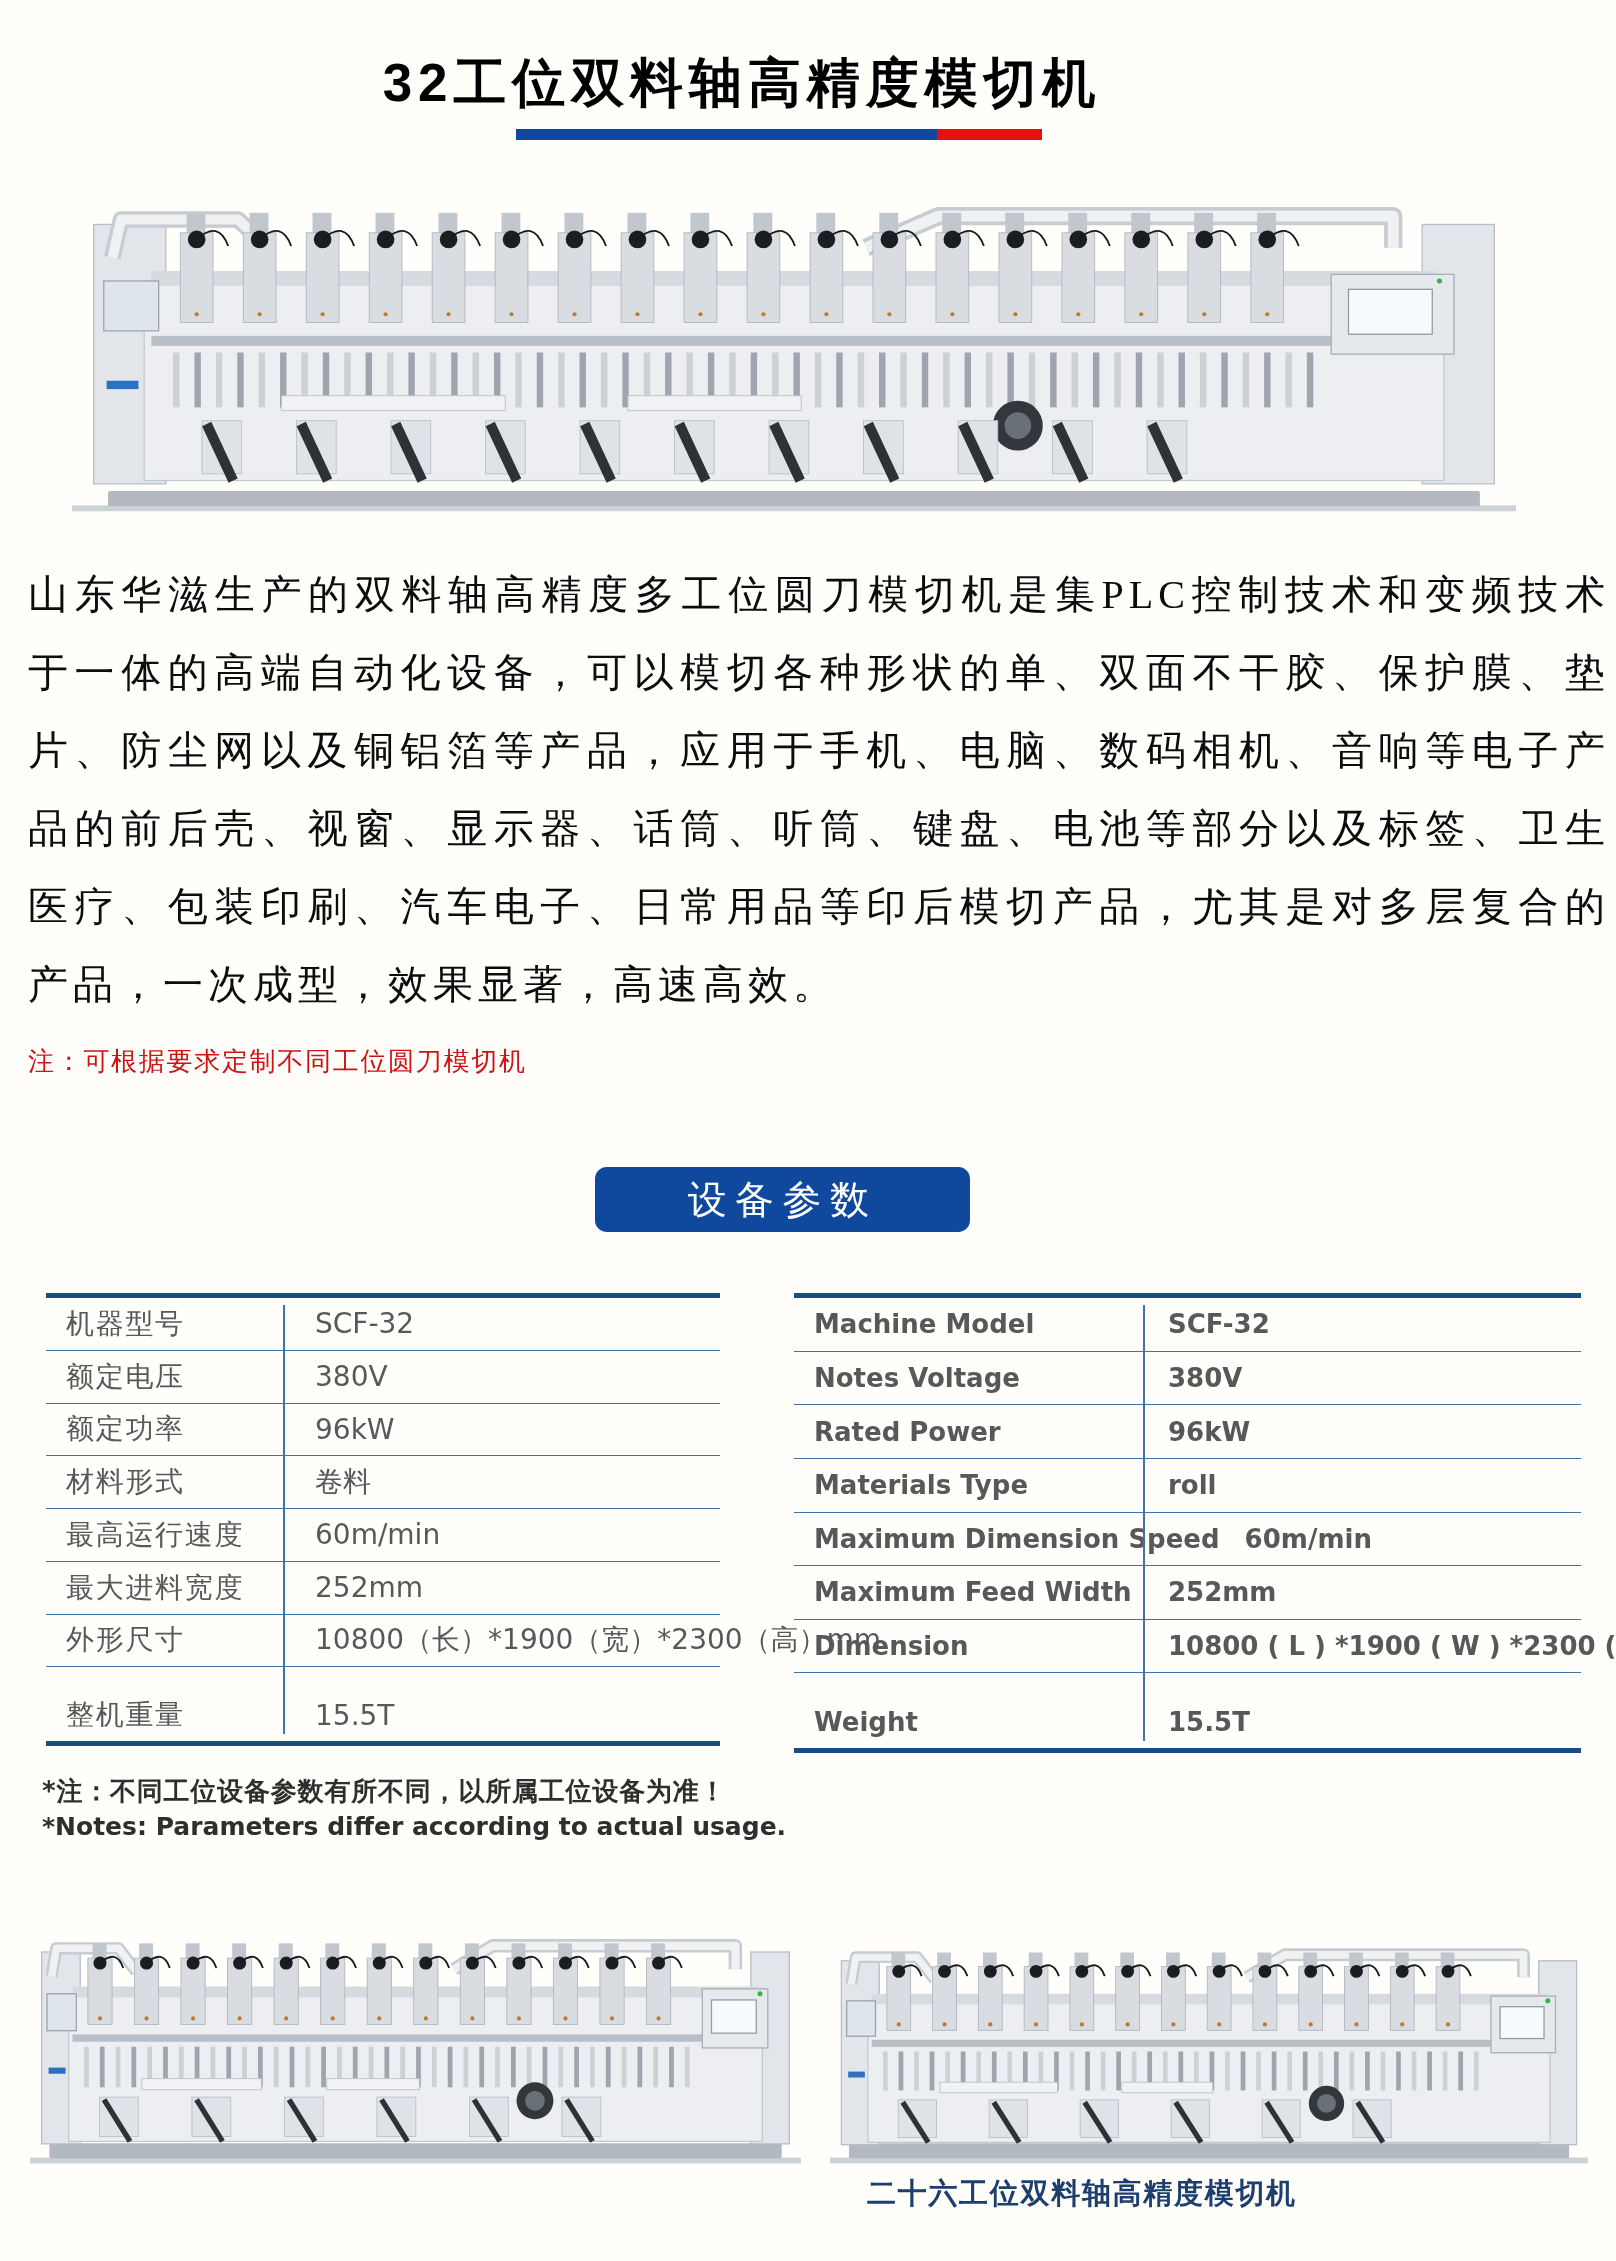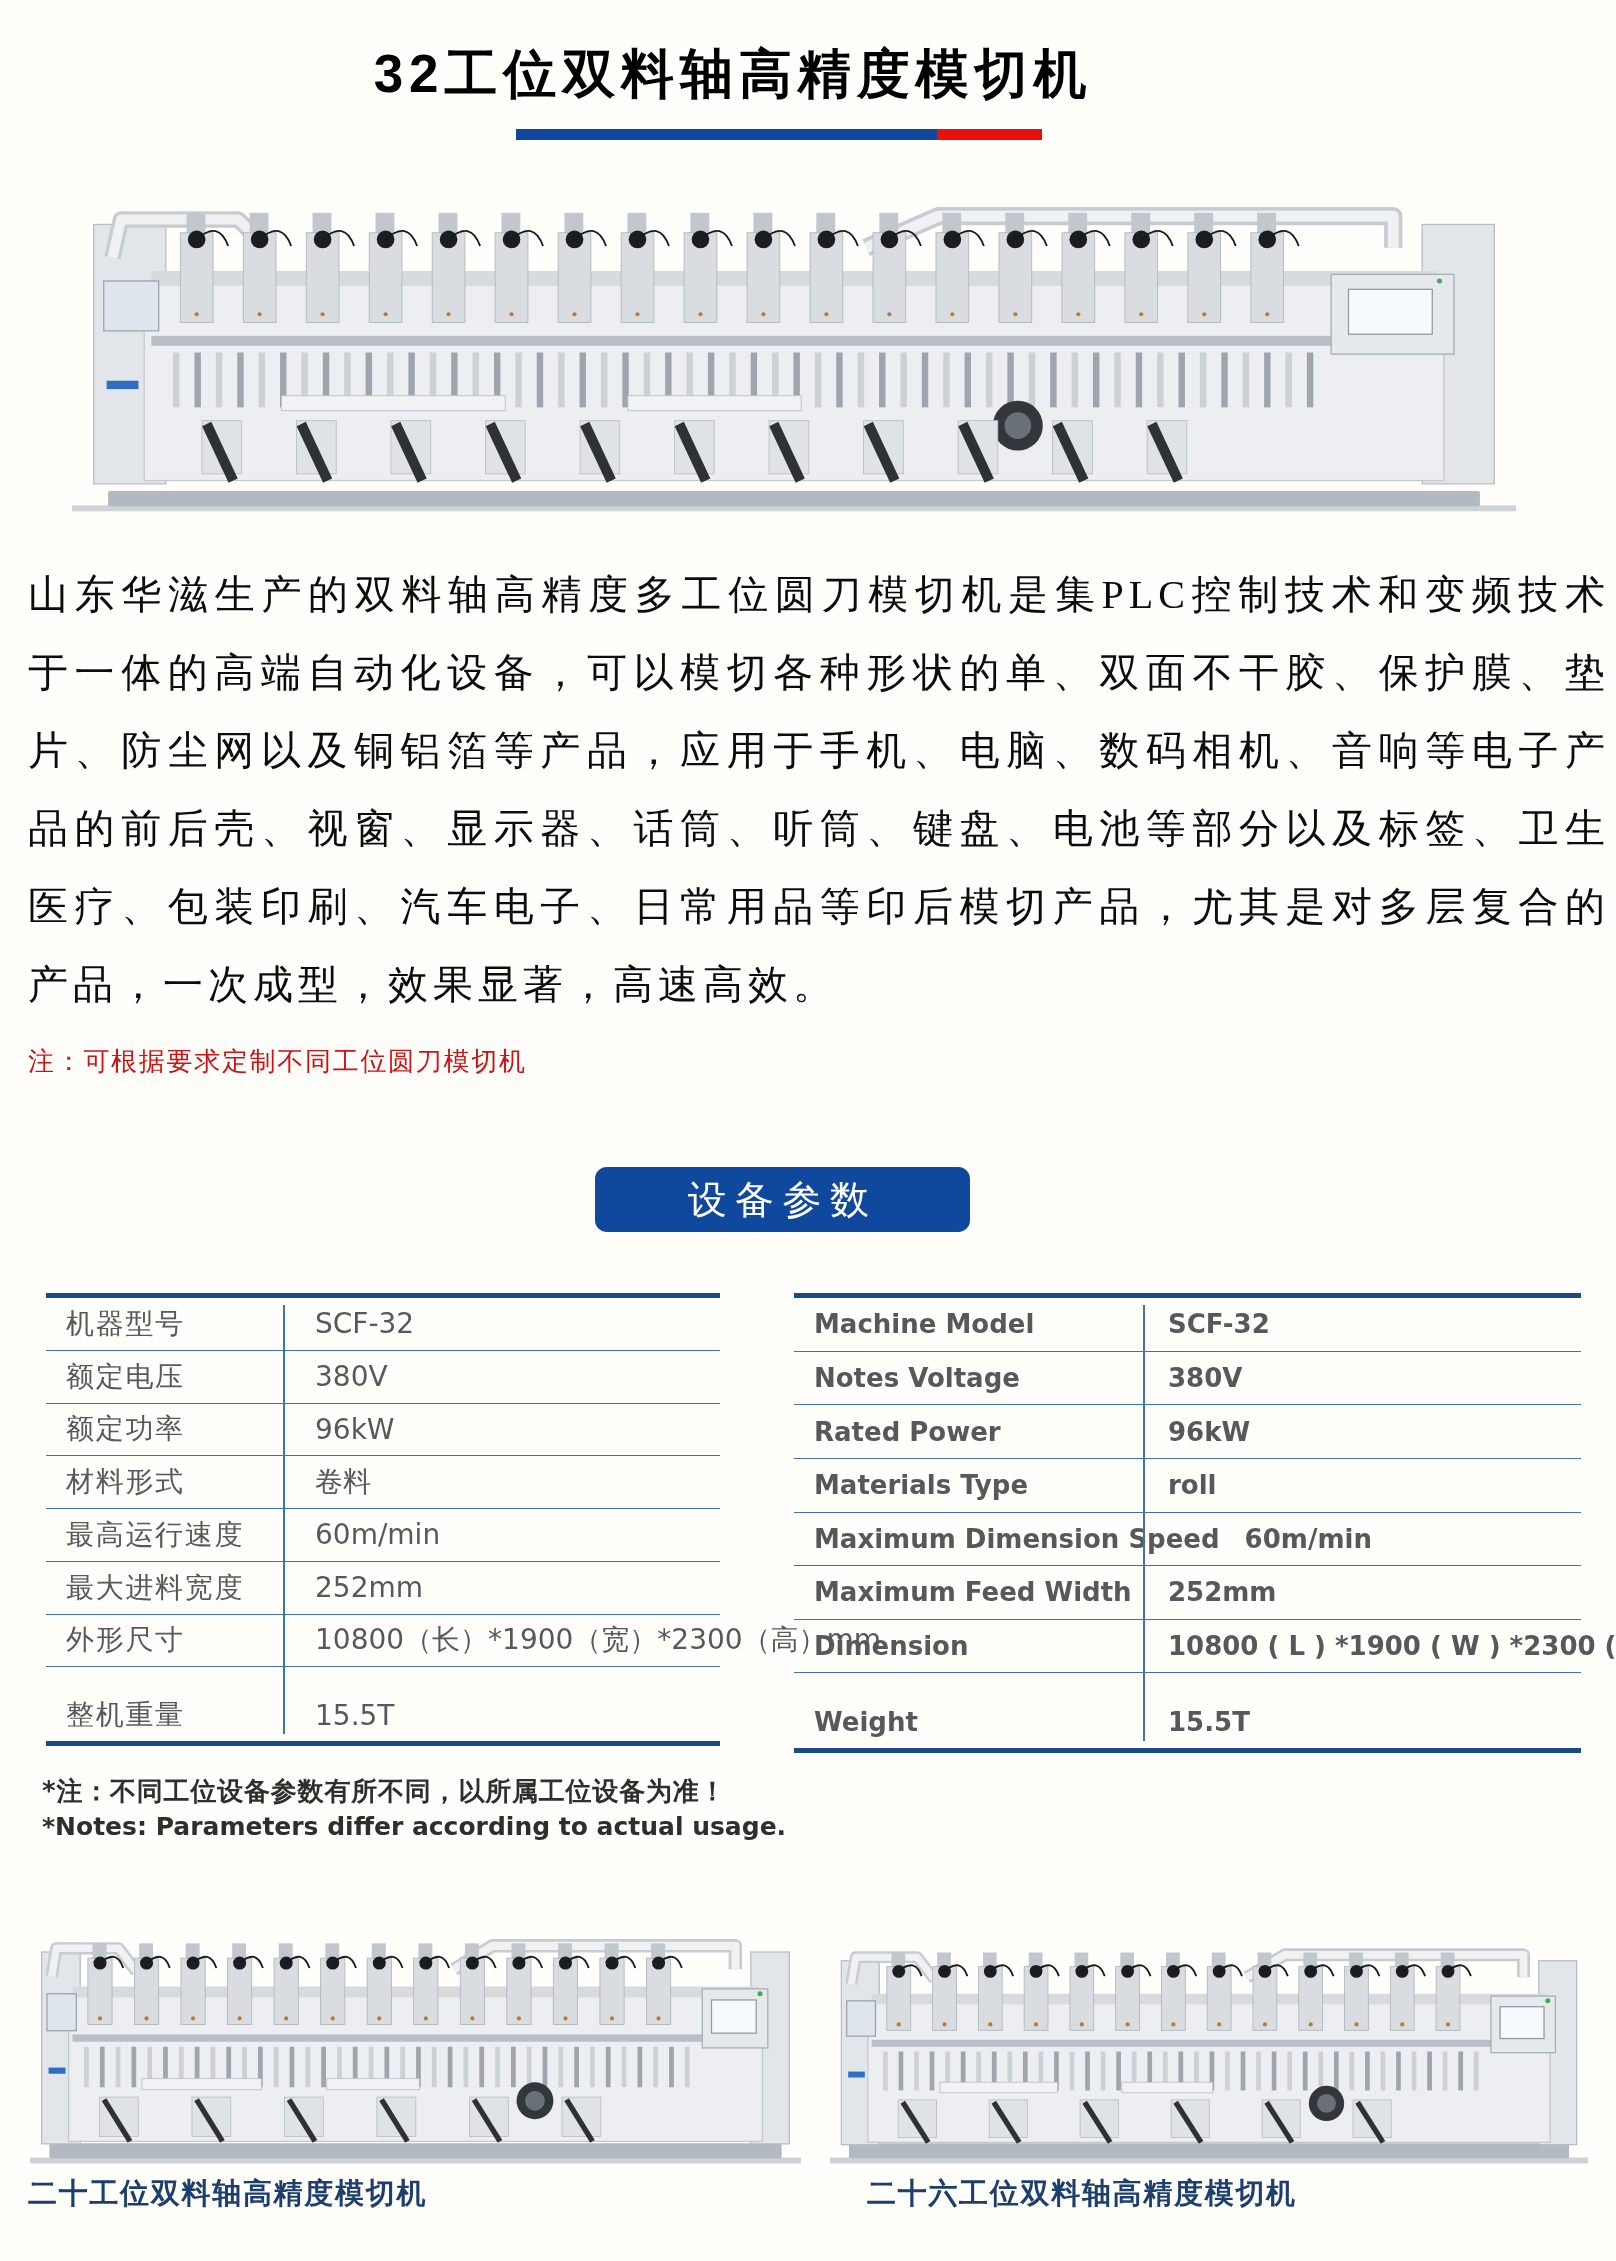--- a/index.html
+++ b/index.html
@@ -1,20 +1,20 @@
 <!DOCTYPE html>
 <html style="--accent_blue: #10489e; --bar_red: #e8100c; --table_border: #1b4b84; --table_line: #3f74ab; --text_gray: #58585b; --note_red: #cf1212; --caption_navy: #1d3f6e;font-size:13.5px"><head>
 <meta charset="utf-8">
 <style>
   html,body{margin:0;padding:0;background:#e9e9e9;}
   *{box-sizing:border-box;}
   #page{position:relative;width:1616px;height:2261px;background:#fffefb;overflow:hidden;
         font-family:"Liberation Sans",sans-serif;}
 
-  .page-title{position:absolute;left:354px;top:39px;width:758px;margin:0;
+  .page-title{position:absolute;left:354px;top:39px;width:758px;margin:9px;
     text-align:center;font-size:53px;font-weight:700;color:#000;letter-spacing:5.9px;
     font-family:"Liberation Sans",sans-serif;}
 
   .title-bar{position:absolute;left:516px;top:129px;width:526px;height:11px;display:flex;}
   .tb-blue{flex:0 0 421px;background:var(--accent_blue);}
   .tb-red{flex:1;background:var(--bar_red);}
 
   svg.machine{position:absolute;display:block;}
   #machine-main{left:72px;top:181px;width:1444px;height:333px;}
   #machine-bl{left:29.5px;top:1920px;width:771px;height:246px;}
@@ -621,17 +621,16 @@
       <path d="M 518.4 204.4 L 548.64 252" stroke="#2e3237" stroke-width="6.3"></path>
       <rect x="621" y="201.6" width="45.36" height="44.800000000000004" fill="#dfe2e6" stroke="#b7bdc5" stroke-width="1"></rect>
       <path d="M 626.4 204.4 L 656.64 252" stroke="#2e3237" stroke-width="6.3"></path>
       <rect x="19.799999999999997" y="84" width="34.199999999999996" height="42" fill="#dfe5ec" stroke="#9aa3ae" stroke-width="1.5"></rect>
       <rect x="21.6" y="168" width="19.799999999999997" height="7" fill="#2e6fc4"></rect>
       <rect x="784.8" y="78.4" width="76.5" height="67.2" fill="#e6e9ec" stroke="#a7adb6" stroke-width="1.5"></rect>
       <rect x="795.6" y="91" width="52.2" height="37.800000000000004" fill="#f7fafc" stroke="#8f99a4" stroke-width="1.5"></rect>
       <circle cx="852.3" cy="84" r="3" fill="#36b24a"></circle>
     </svg>
 
-  <div id="caption-left" class="caption">二十工位双料轴高精度模切机</div>
   <div id="caption-right" class="caption">二十六工位双料轴高精度模切机</div>
 
 </div>
 
 
 </body></html>

